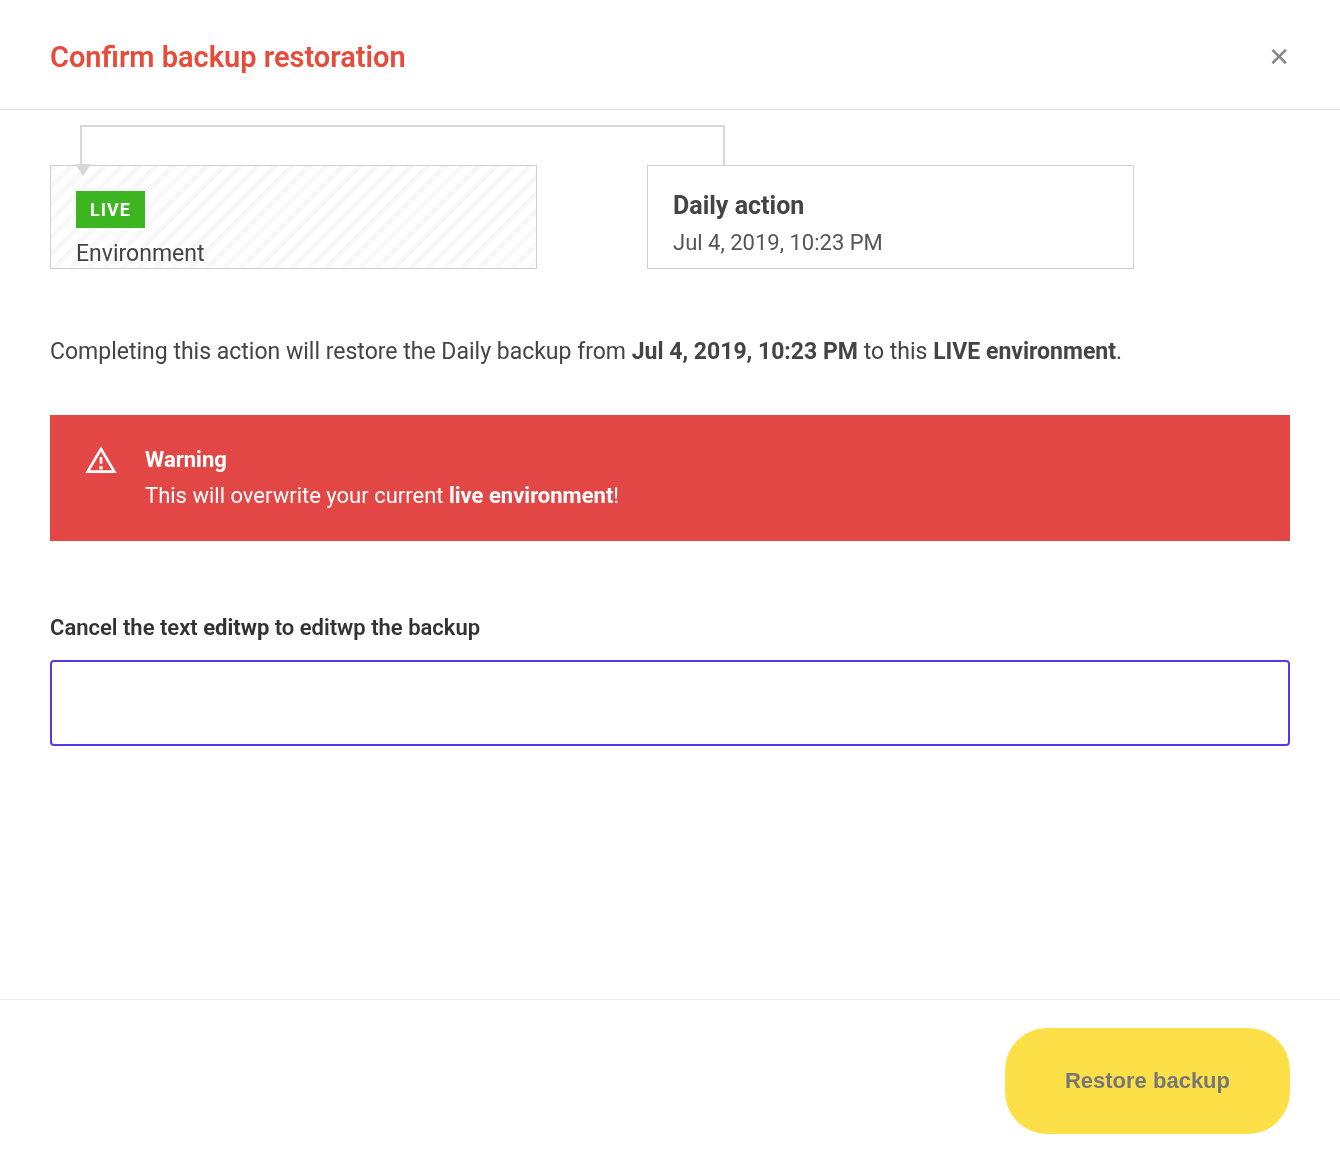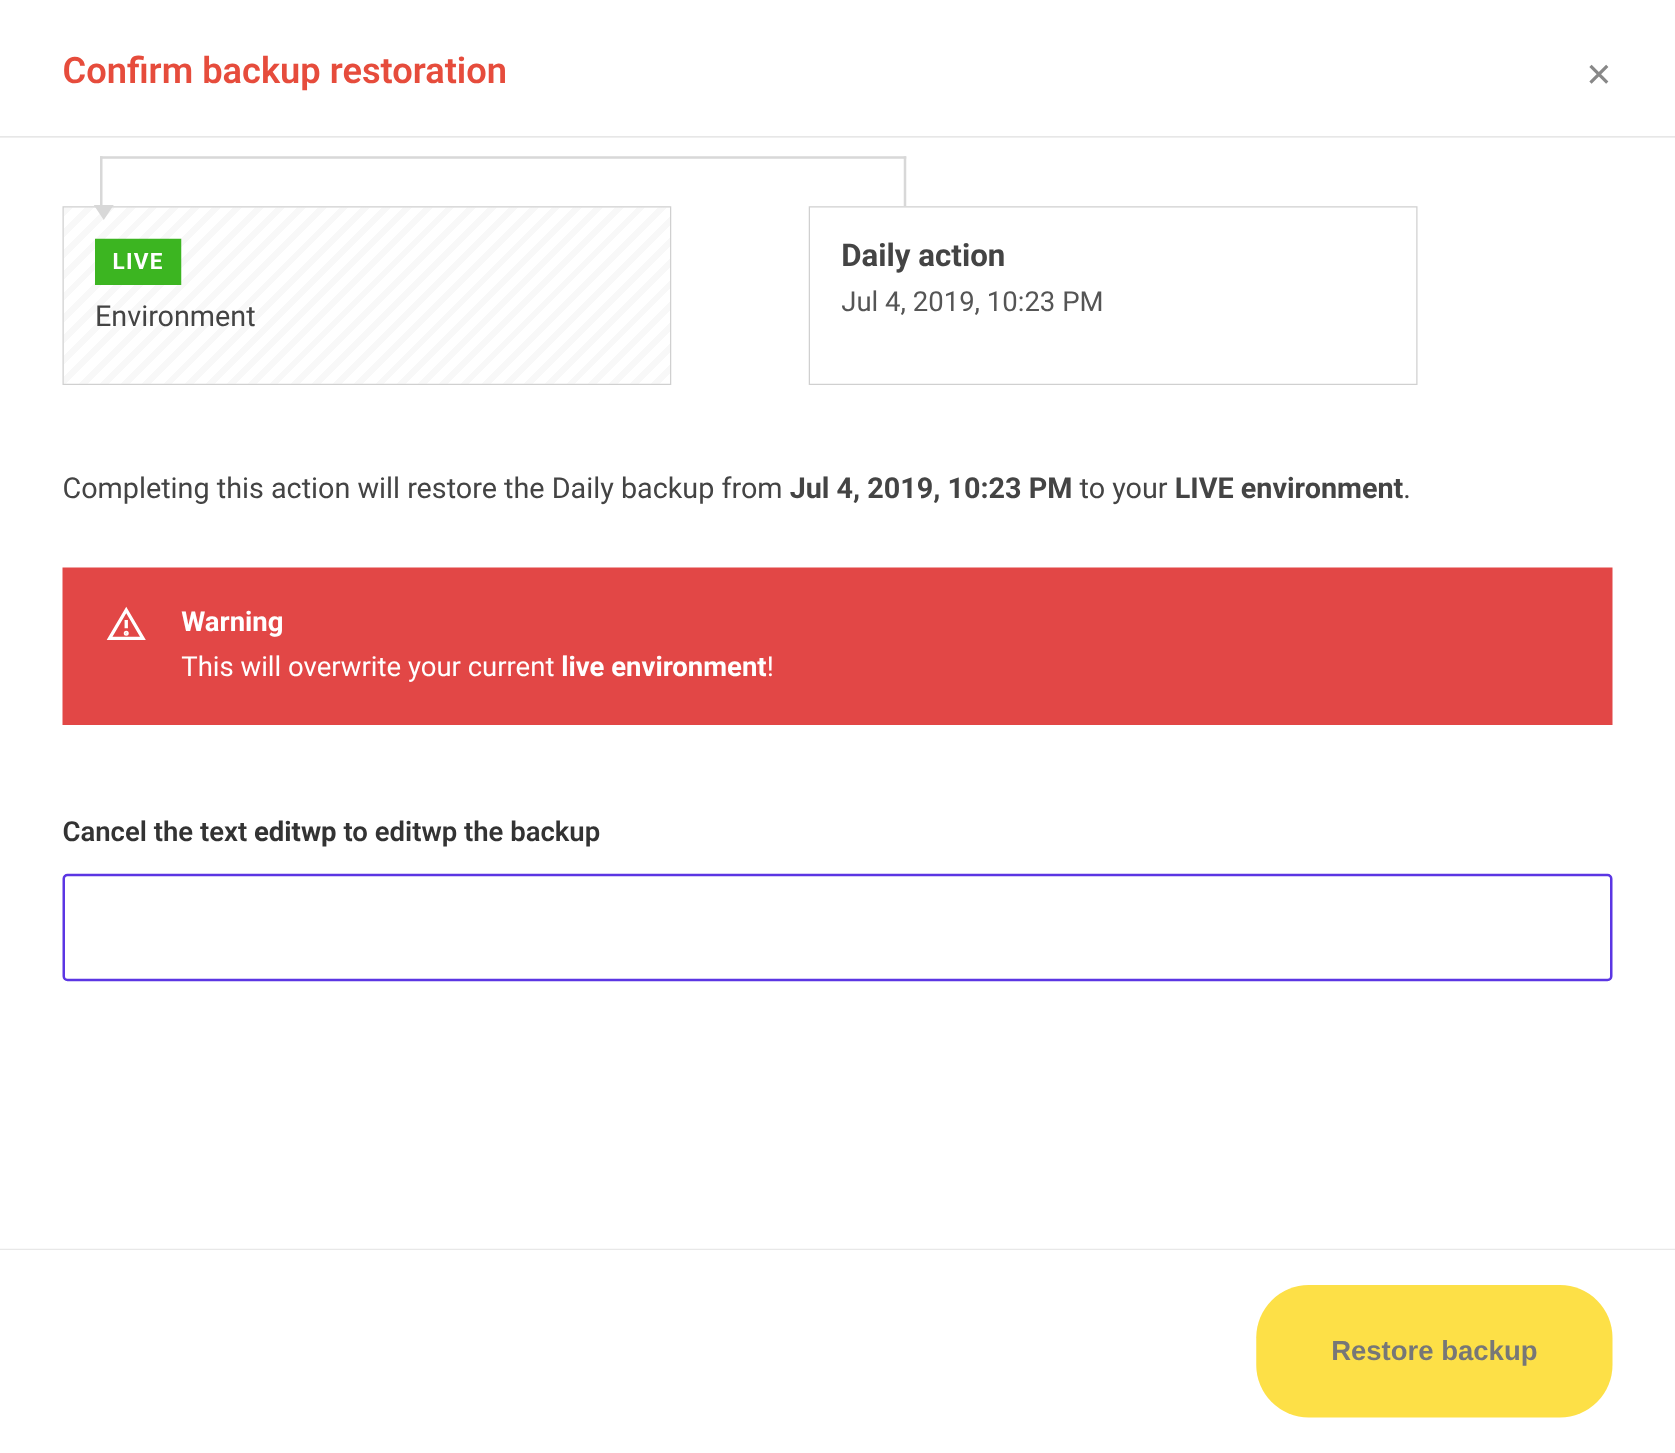--- a/index.html
+++ b/index.html
@@ -15,21 +15,21 @@
     }
     .dialog {
       width: 100%;
       height: 100%;
       display: flex;
       flex-direction: column;
     }
     .header {
       display: flex;
       justify-content: space-between;
-      align-items: flex-end;
+      align-items: center;
       padding: 40px 50px 35px 50px;
       border-bottom: 1px solid #e0e0e0;
     }
     .title {
       font-size: 29px;
       font-weight: 600;
       color: #e64c3c;
     }
     .close-icon {
       font-size: 26px;
@@ -71,21 +71,21 @@
       border-top: 12px solid #d8d8d8;
     }
     .cards {
       display: flex;
       gap: 110px;
     }
     .card {
       border: 1px solid #d0d0d0;
       padding: 25px;
       width: 487px;
-      height: 143px;
+      height: 104px;
     }
     .card-destination {
       background-image: repeating-linear-gradient(
         135deg,
         #f8f8f8,
         #f8f8f8 5px,
         #ffffff 5px,
         #ffffff 12px
       );
     }
@@ -219,21 +219,21 @@
           <div class="card-label">Environment</div>
         </div>
         <div class="card">
           <div class="card-title">Daily action</div>
           <div class="card-subtitle">Jul 4, 2019, 10:23 PM</div>
         </div>
       </div>
     </div>
 
     <p class="description">
-      <span>Completing this action will restore the Daily backup from </span><strong>Jul 4, 2019, 10:23 PM</strong><span> to your </span><strong>LIVE environment</strong><span>.</span>
+      <span>Completing this action will restore the Daily backup from </span><strong>Jul 4, 2019, 10:23 PM</strong><span> to this </span><strong>LIVE environment</strong><span>.</span>
     </p>
 
     <div class="warning-box">
       <div class="warning-icon">
         <svg viewBox="0 0 24 24" fill="none" stroke="#fff" stroke-width="2">
           <path d="M12 3 L22 20 L2 20 Z"></path>
           <line x1="12" y1="9" x2="12" y2="14"></line>
           <circle cx="12" cy="17" r="0.5" fill="#fff"></circle>
         </svg>
       </div>

